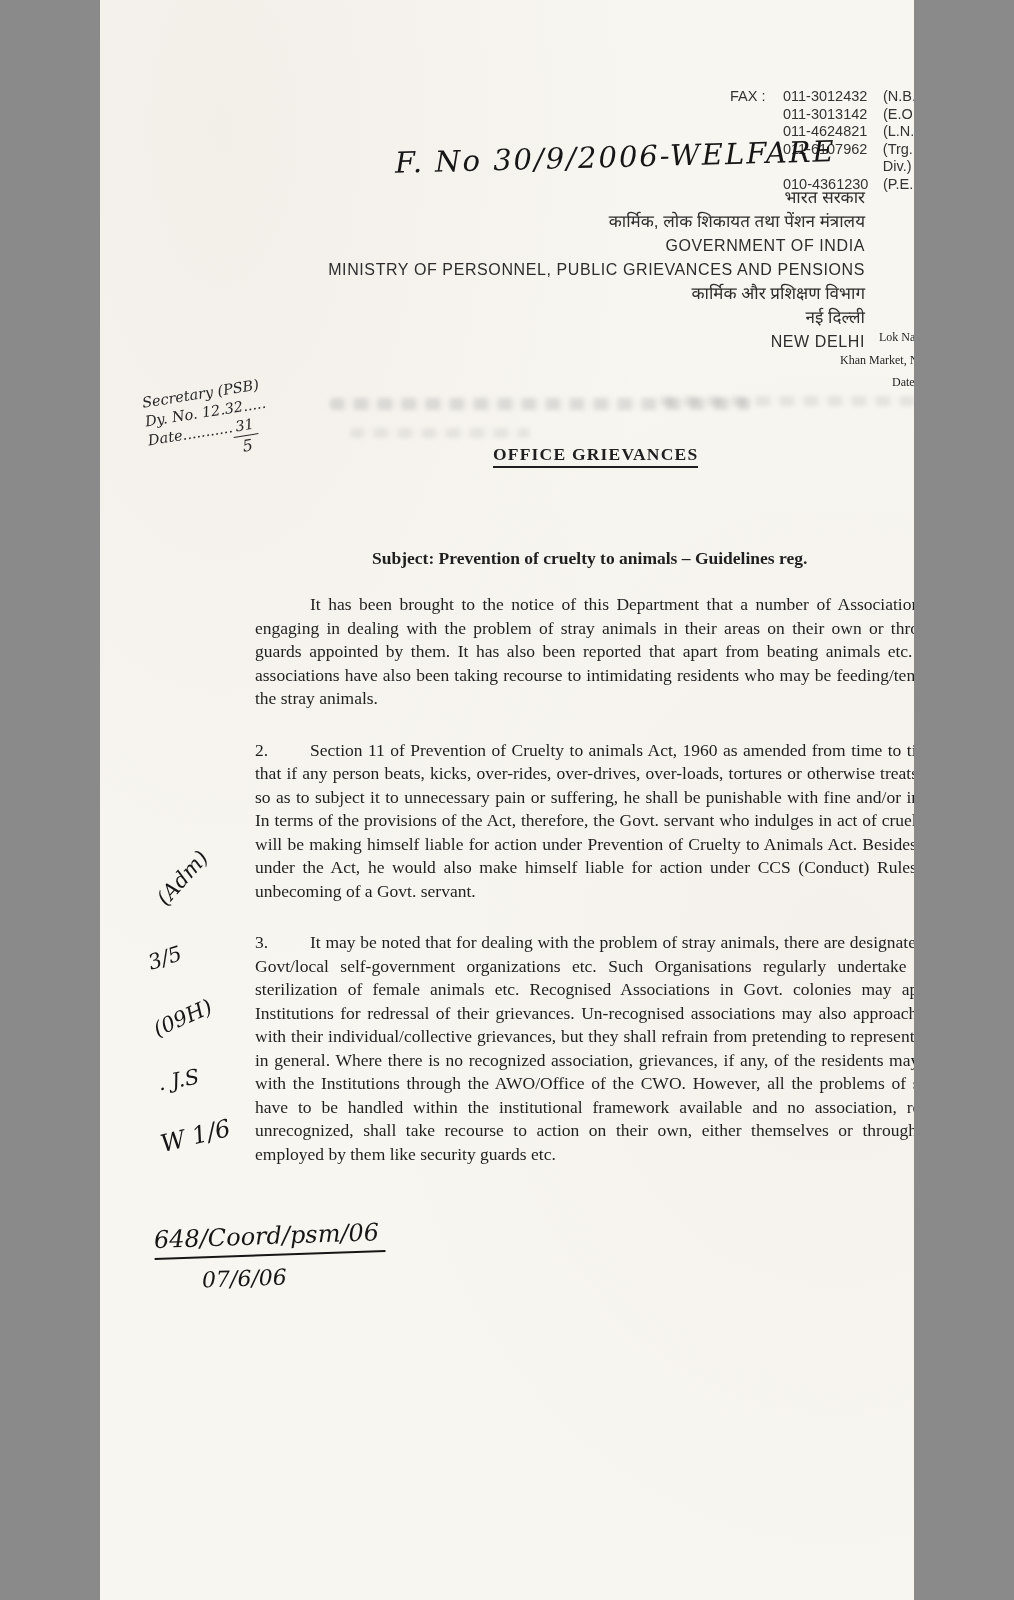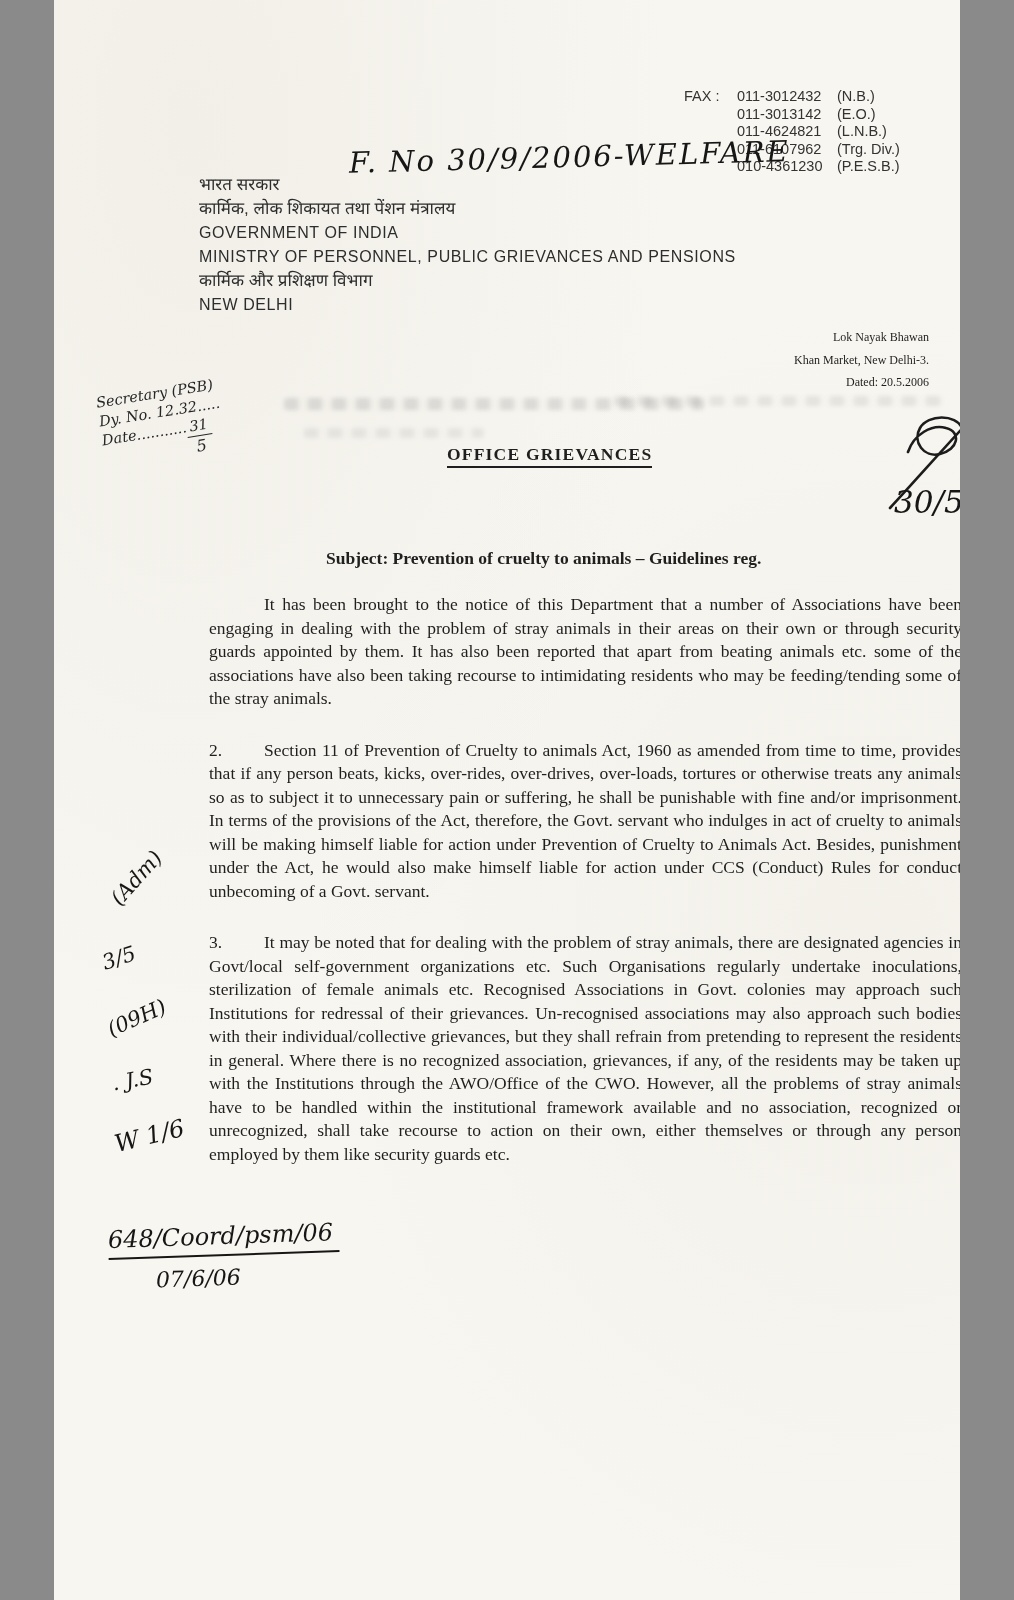--- a/index.html
+++ b/index.html
@@ -1,41 +1,41 @@
 <!DOCTYPE html>
 <html><head>
 <meta charset="utf-8">
 <style>
   * { box-sizing: border-box; }
   html,body { margin:0; padding:0; background:#8a8a8a; }
   .page {
     position: relative;
-    width: 906px; height: 1600px;
+    width: 814px; height: 1600px;
     margin: 0 auto;
     background:
       radial-gradient(ellipse at 15% 8%, rgba(120,110,95,0.05), transparent 45%),
       radial-gradient(ellipse at 90% 60%, rgba(120,110,95,0.04), transparent 50%),
       #f8f6f0;
     font-family: "Liberation Serif", serif;
     color:#1f1f1f;
     overflow:hidden;
   }
   
   .fax {
     position:absolute; left:630px; top:88px;
     font-family:"Liberation Sans", sans-serif;
     font-size:14.5px; line-height:17.5px; color:#333;
     display:flex;
   }
   .fax-label { width:53px; }
   .fax-row { display:flex; }
   .fax-num { width:100px; }
   .letterhead {
-    position:absolute; left:145px; top:173px; width:620px;
-    text-align:left;
+    position:absolute; left:145px; top:186px; width:620px;
+    text-align:right;
     font-family:"Liberation Sans", sans-serif;
     color:#2d2d2d;
   }
   .lh-line { font-size:16px; line-height:24px; letter-spacing:0.6px; }
   .lh-hindi { font-size:17px; letter-spacing:0; }
   
   .hw {
     font-family:"DejaVu Serif", serif;
     font-style:italic;
     color:#161616;
@@ -135,20 +135,21 @@
   </div>
 
   <div class="file-no hw">F. No 30/9/2006-WELFARE</div>
 
   <div class="letterhead">
     <div class="lh-line lh-hindi">भारत सरकार</div>
     <div class="lh-line lh-hindi">कार्मिक, लोक शिकायत तथा पेंशन मंत्रालय</div>
     <div class="lh-line">GOVERNMENT OF INDIA</div>
     <div class="lh-line">MINISTRY OF PERSONNEL, PUBLIC GRIEVANCES AND PENSIONS</div>
     <div class="lh-line lh-hindi">कार्मिक और प्रशिक्षण विभाग</div>
+    <div class="lh-line lh-hindi">नई दिल्ली</div>
     <div class="lh-line">NEW DELHI</div>
   </div>
 
   <div class="addr">
     <div>Lok Nayak Bhawan</div>
     <div>Khan Market, New Delhi-3.</div>
     <div>Dated: 20.5.2006</div>
   </div>
 
   <div class="smudge smudge-a"></div>

